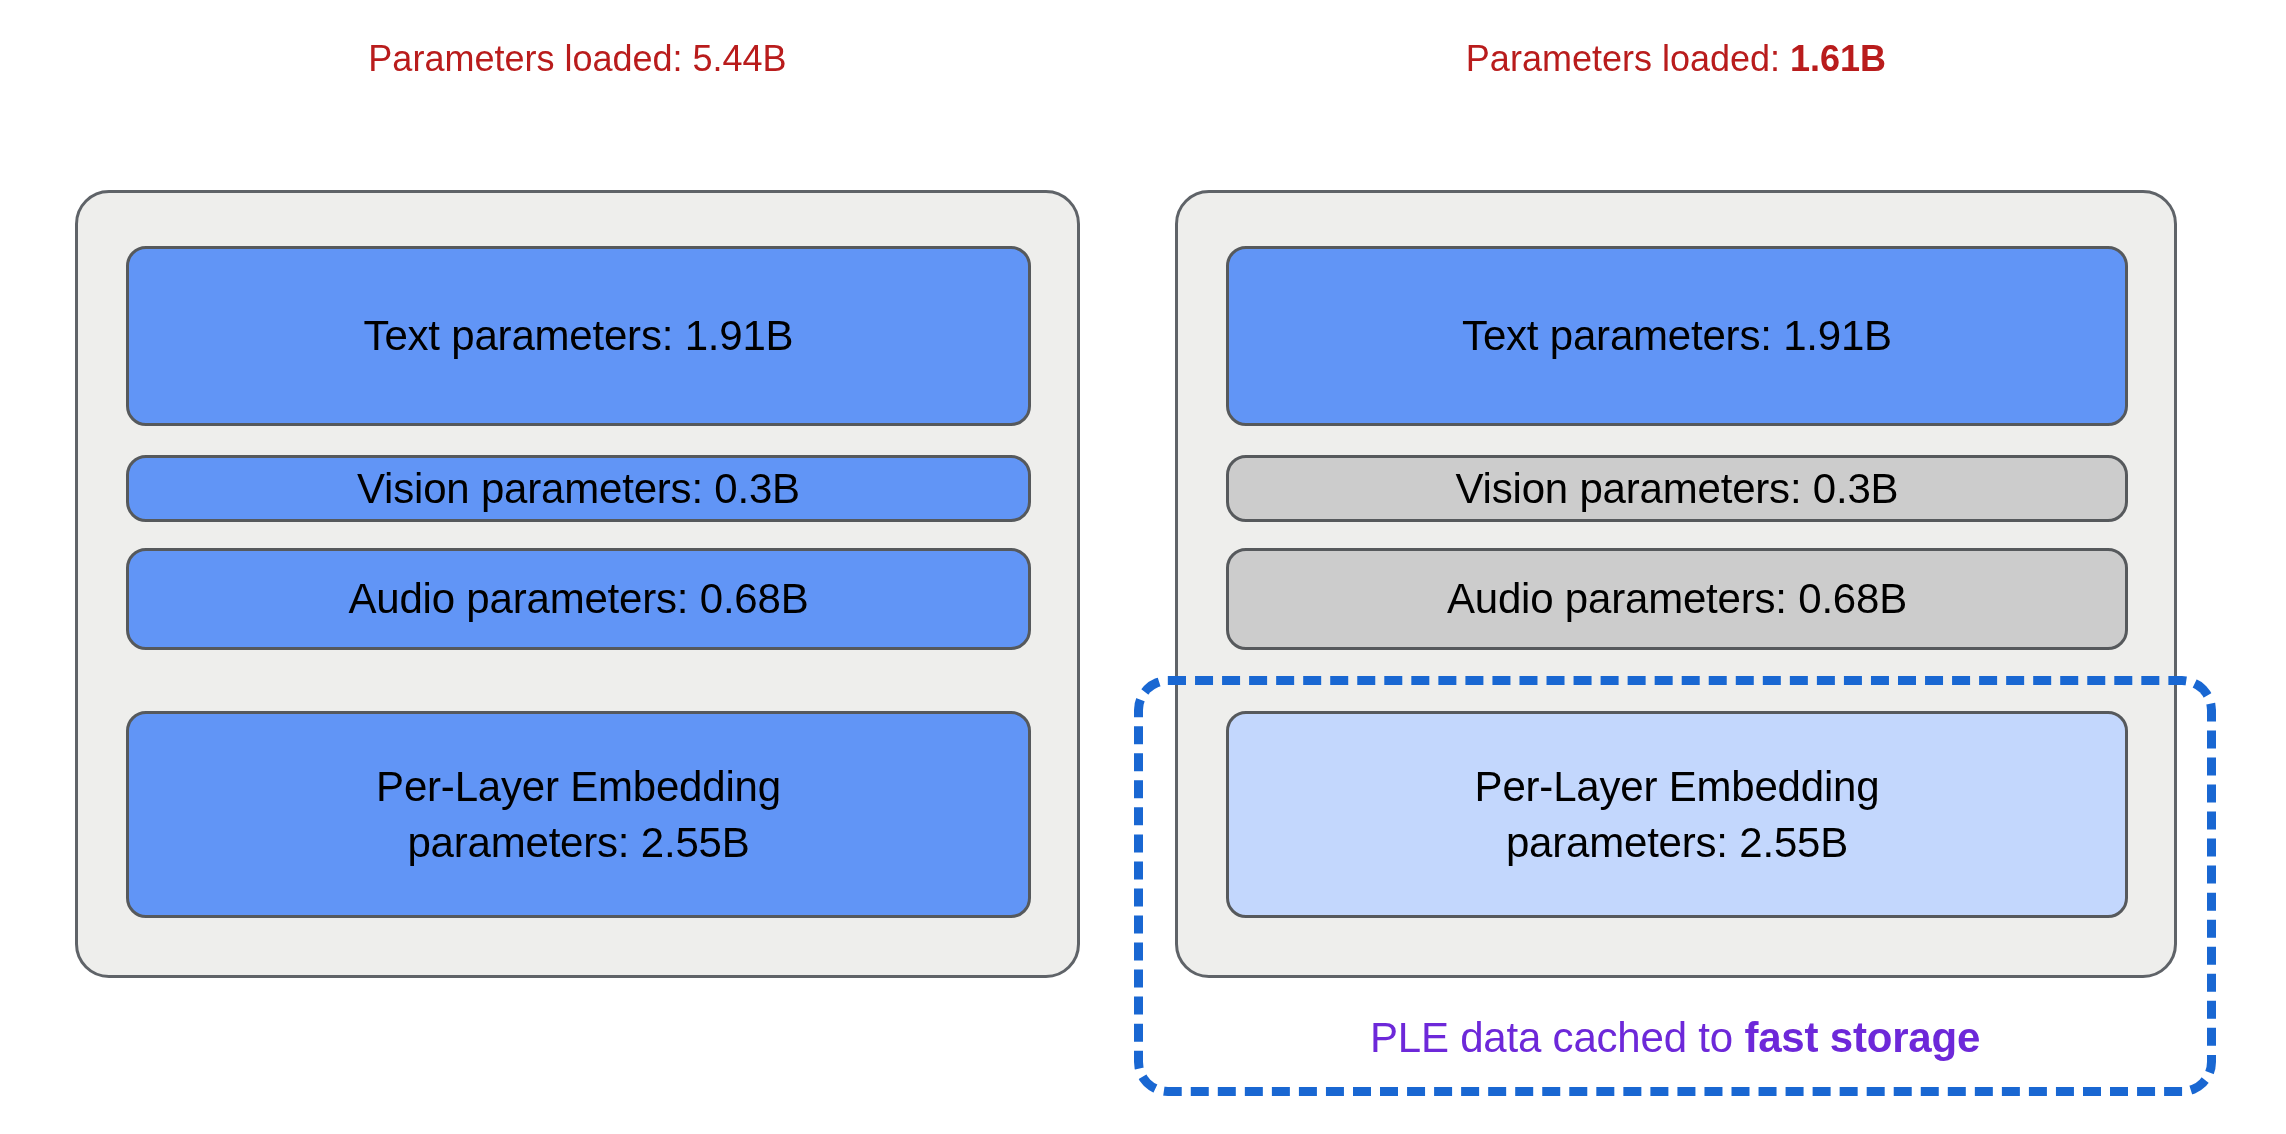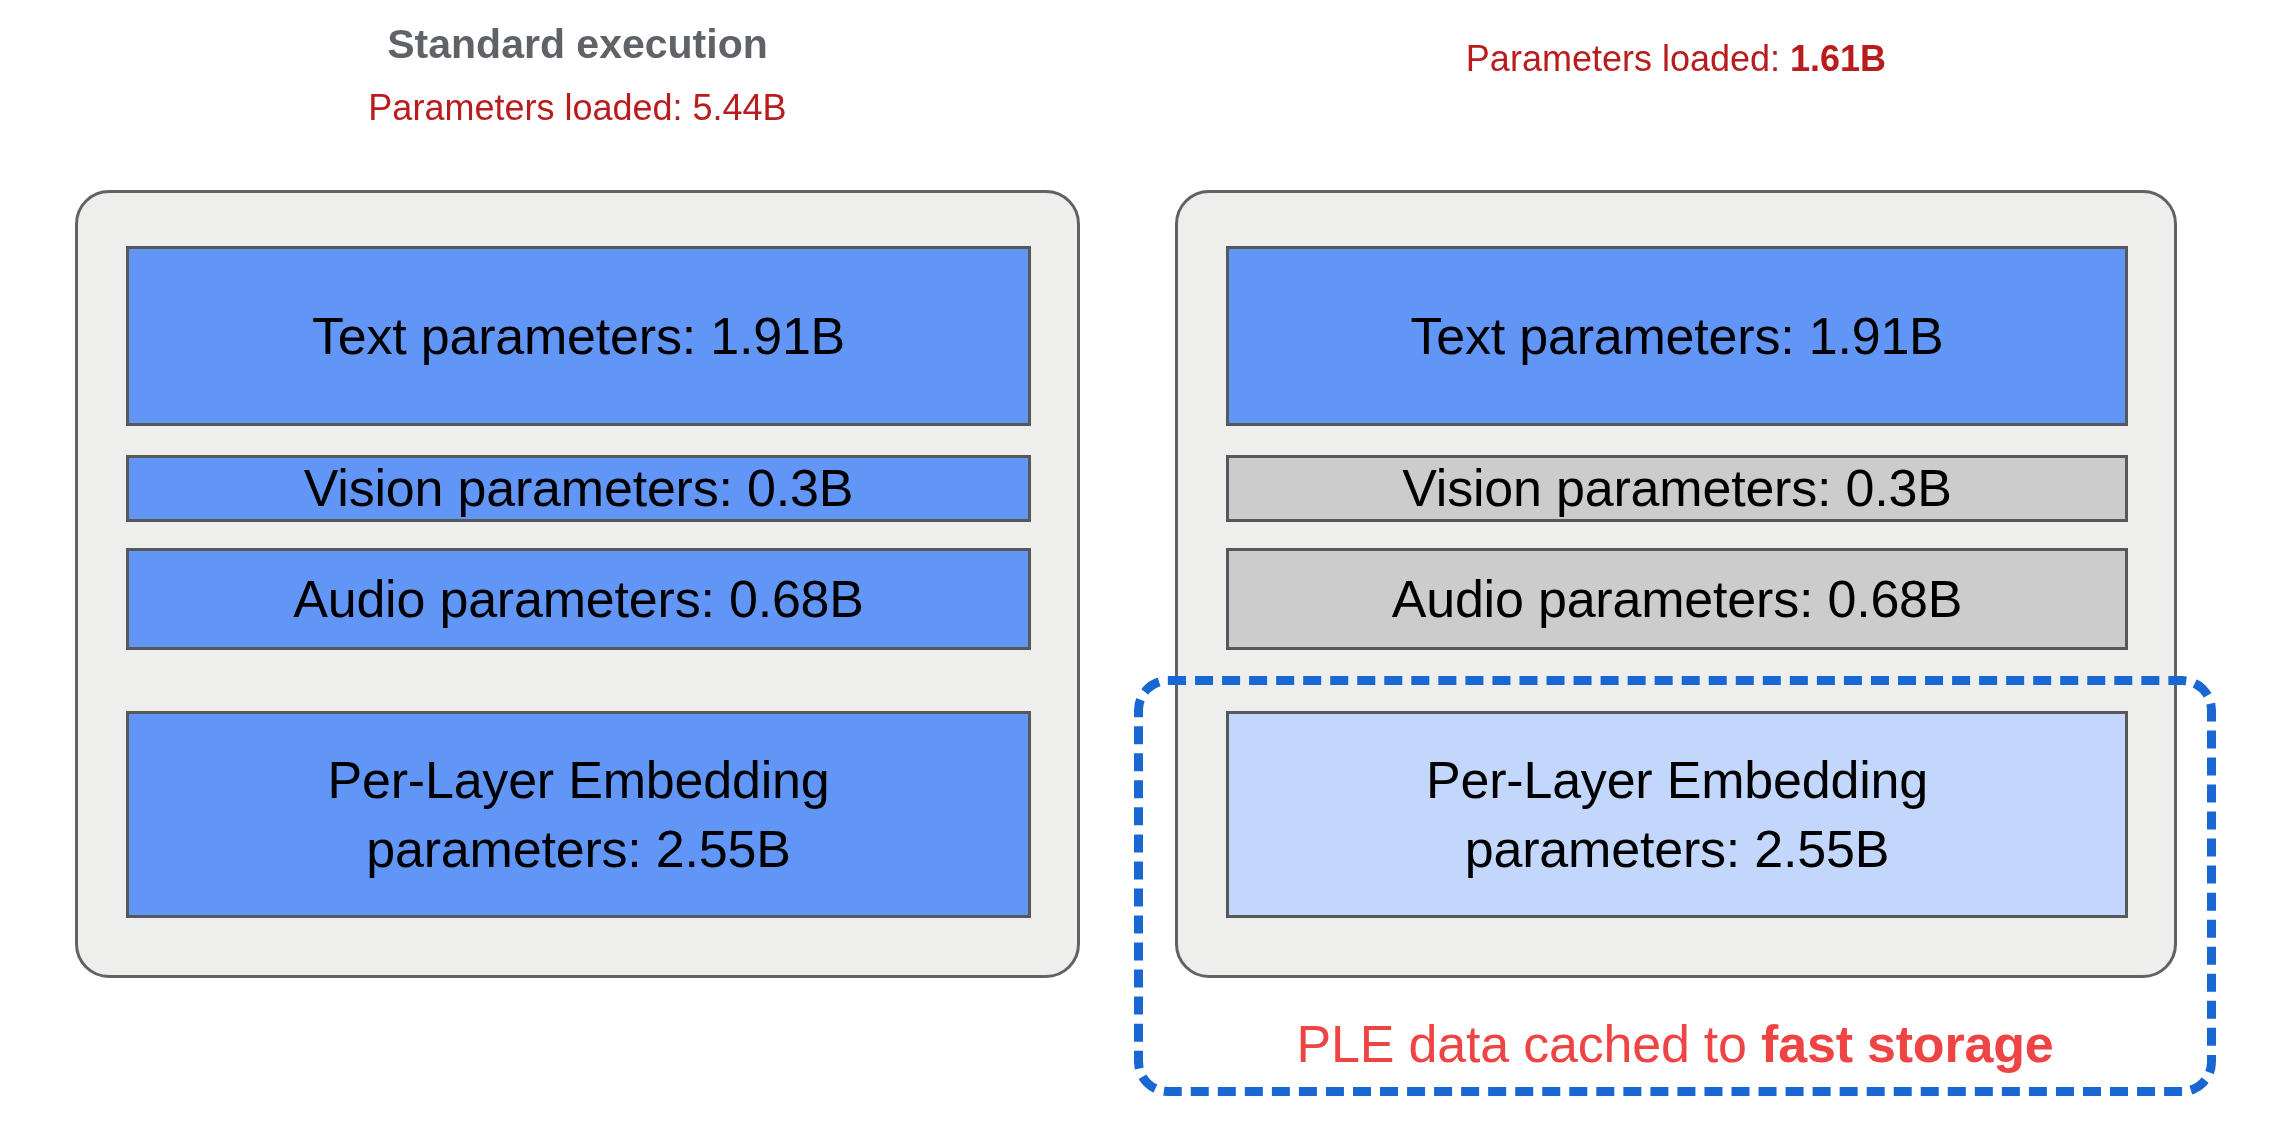--- a/index.html
+++ b/index.html
@@ -51,26 +51,26 @@
     border: 3px solid #5f6368;
     border-radius: 34px;
     padding: 0;
   }
 
   
   .param-box {
     position: absolute;
     box-sizing: border-box;
     border: 3px solid #56595c;
-    border-radius: 0;
+    border-radius: 20px;
     display: flex;
     align-items: center;
     justify-content: center;
     text-align: center;
-    font-size: 52px;
+    font-size: 42px;
     line-height: 1.32;
     color: #000000;
     letter-spacing: -0.2px;
   }
   .fill-blue  { background: #6195f6; }
   .fill-gray  { background: #cccccc; }
   .fill-lightblue { background: #c3d7fd; }
 
   .param-box .line { display: block; }
 
@@ -78,34 +78,33 @@
   .cache-region {
     position: absolute;
     box-sizing: border-box;
     border: 9px dashed #1967d2;
     border-radius: 34px;
     background: transparent;
   }
   .cache-caption {
     position: absolute;
     text-align: center;
-    font-size: 52px;
-    color: #ef4444;
+    font-size: 42px;
+    color: #6d28d9;
     white-space: nowrap;
     letter-spacing: -0.2px;
   }
   .cache-caption b { font-weight: bold; }
 </style>
 </head>
 <body>
 
 <div class="stage">
 
   <div class="panel-header" style="left:75px; top:20px; width:1005px;">
-    <div class="panel-title">Standard execution</div>
     <div class="panel-subtitle">
       <span>Parameters loaded: </span><span>5.44B</span>
     </div>
   </div>
 
   <div class="param-container" style="left:75px; top:190px; width:1005px; height:788px;">
 
     <div class="param-box fill-blue" style="left:48px; top:53px; width:905px; height:180px;">
       <span class="line">Text parameters: 1.91B</span>
     </div>

